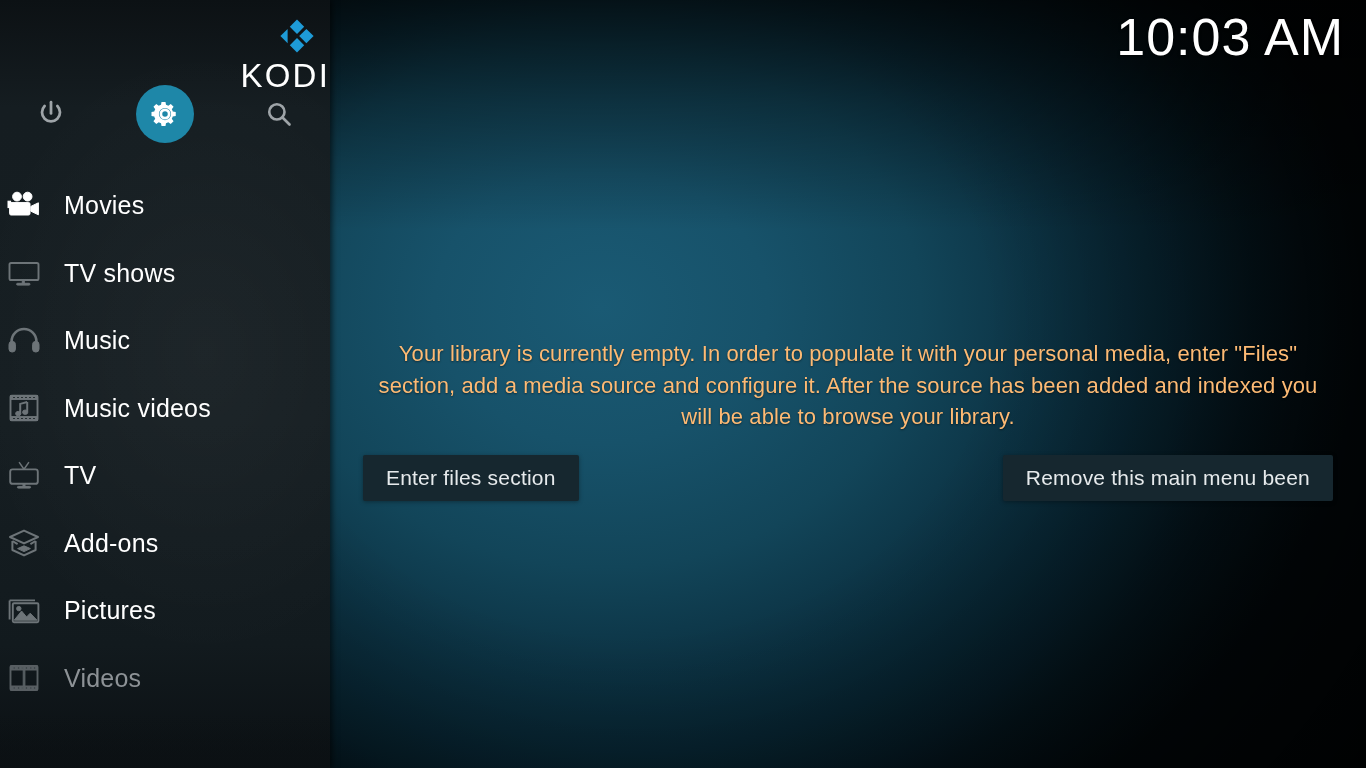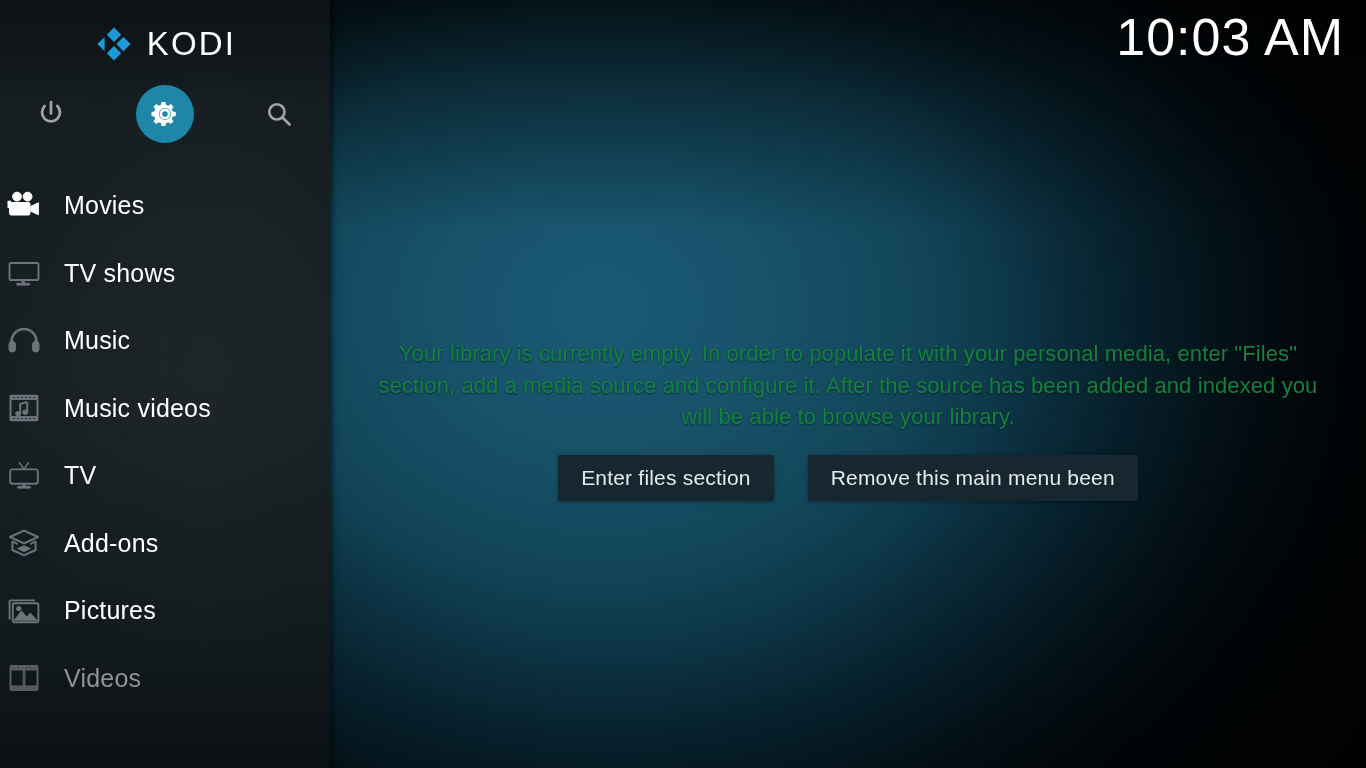--- a/index.html
+++ b/index.html
@@ -83,25 +83,26 @@
     position: absolute;
     left: 0; top: 0;
     width: 330px; height: 768px;
     background: radial-gradient(ellipse 330px 430px at 62% 46%, rgba(255,255,255,0.035) 0%, rgba(255,255,255,0.0) 72%);
     pointer-events: none;
   }
 
   
   #logo-row {
     position: absolute;
-    left: 0; top: 24px;
+    left: 0; top: 32px;
     width: 330px; height: 48px;
     display: flex;
-    align-items: flex-start;
+    align-items: flex-end;
     justify-content: center;
+    flex-direction: column;
   }
   #logo-mark {
     width: 40px; height: 40px;
     margin-right: 13px;
     display: block;
     flex: none;
   }
   #logo-text {
     font-size: 33px;
     font-weight: 300;
@@ -188,29 +189,29 @@
   #empty-block {
     position: absolute;
     left: 33px; top: 338px;
     width: 970px;
     text-align: center;
   }
   #empty-message {
     font-size: 22px;
     font-weight: 300;
     line-height: 31.5px;
-    color: #15803d;
+    color: #fdba74;
     letter-spacing: 0.1px;
     margin: 0 0 22px 0;
     padding: 0 10px;
     text-shadow: 0 1px 2px rgba(0,0,0,0.45);
   }
   #empty-buttons {
     display: flex;
-    justify-content: center;
+    justify-content: space-between;
     gap: 34px;
   }
   .panel-button {
     background: #16272f;
     border: none;
     border-radius: 2px;
     color: #e6eaec;
     font-family: "Liberation Sans", sans-serif;
     font-size: 21px;
     font-weight: 300;

